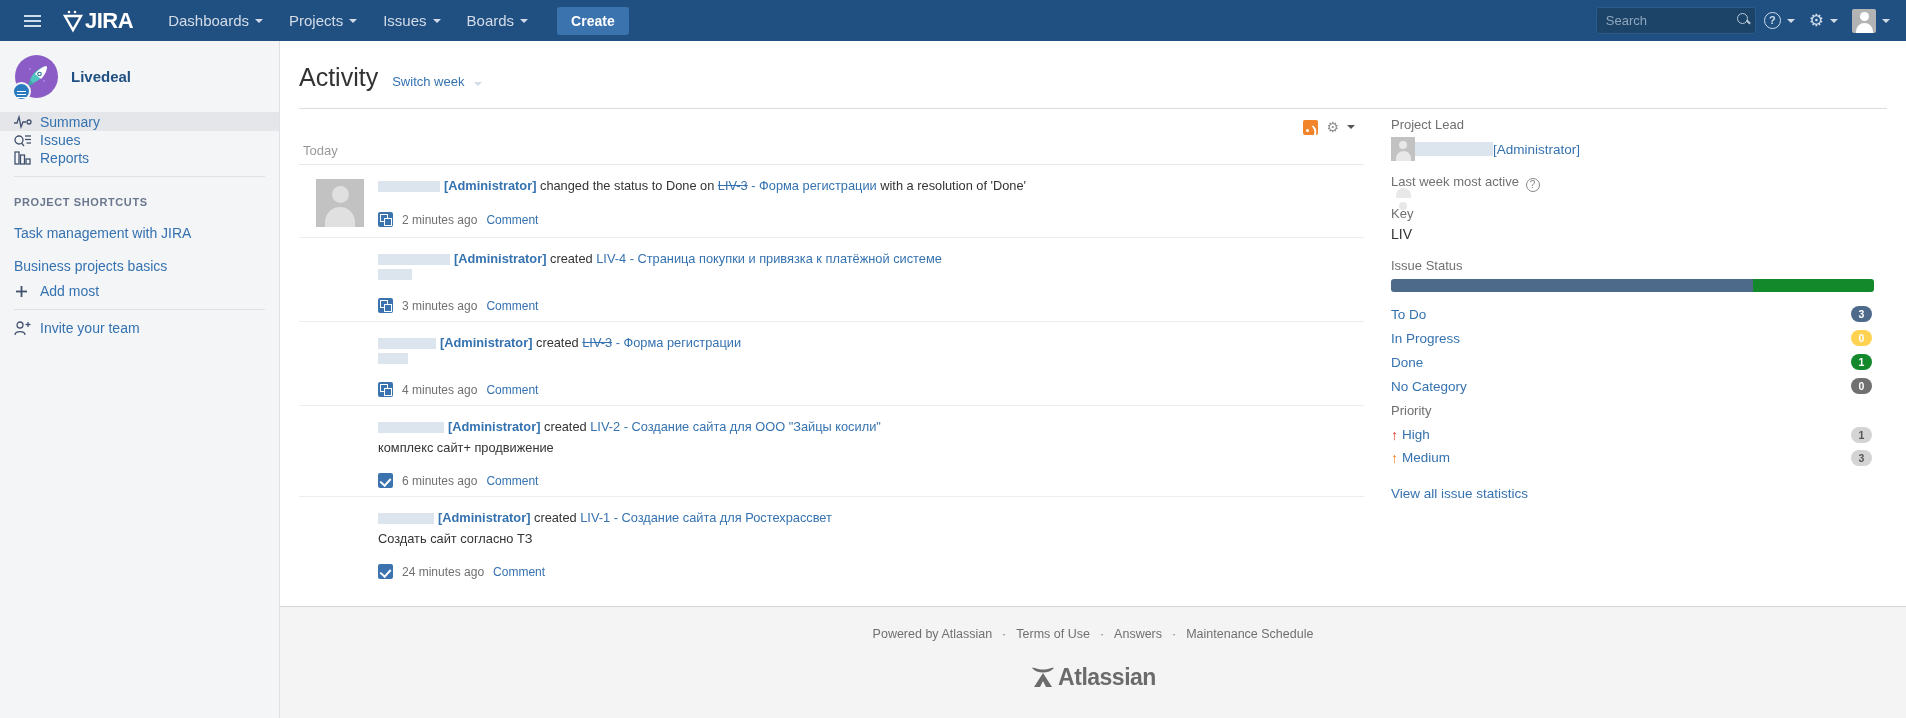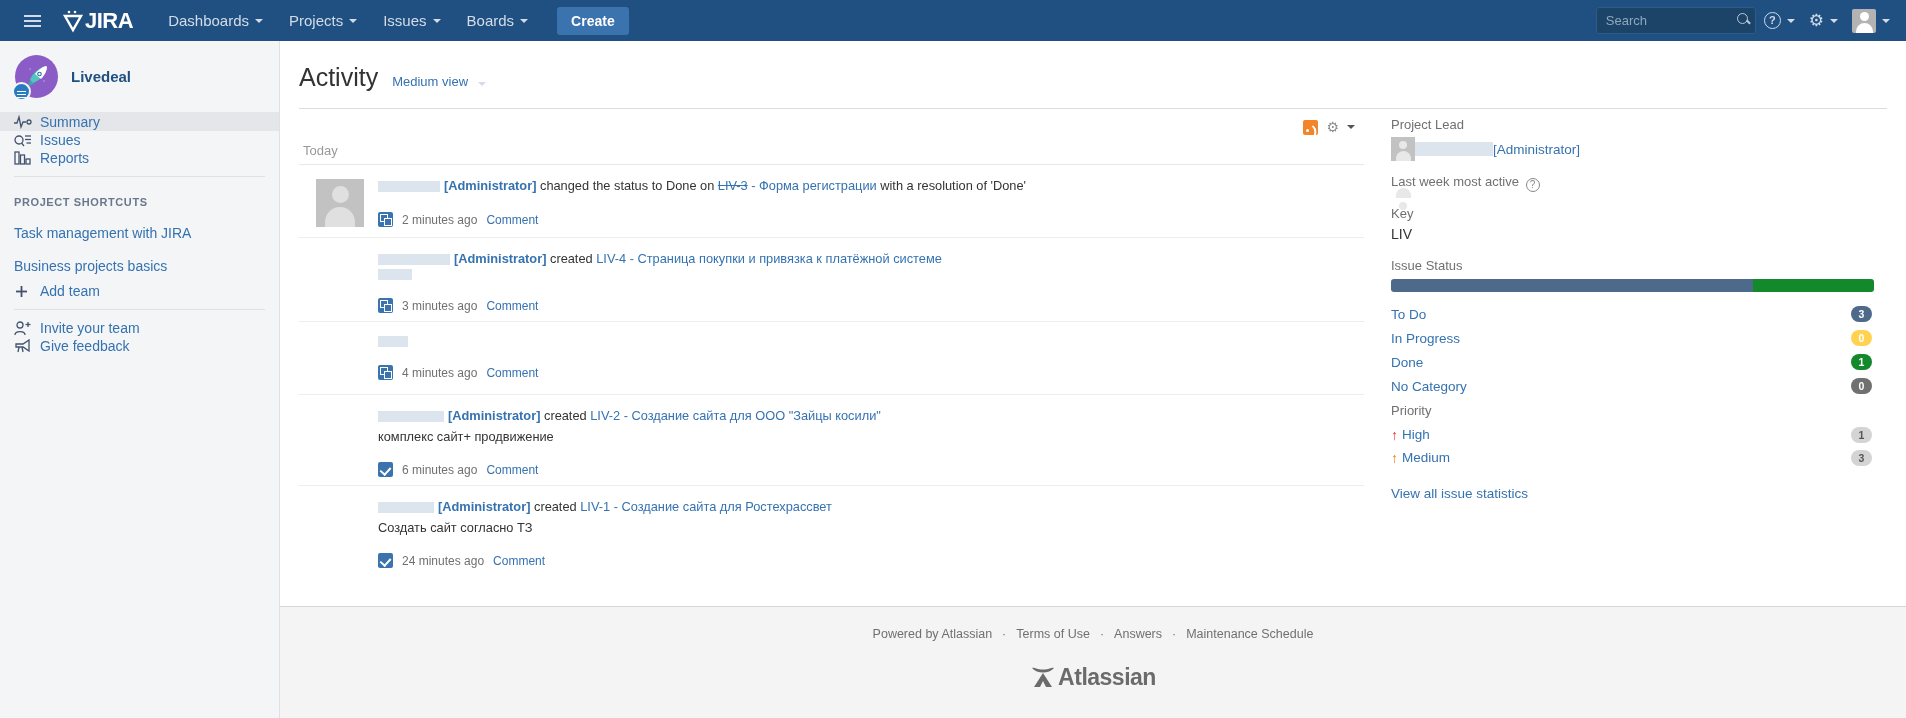--- a/index.html
+++ b/index.html
@@ -417,52 +417,42 @@
   <div class="side-section-title">PROJECT SHORTCUTS</div>
   <div class="side-link">Task management with JIRA</div>
   <div class="side-link">Business projects basics</div>
   <div class="side-item">
     <span class="side-ico">
       <svg width="15" height="15" viewBox="0 0 15 15">
         <line x1="7.5" y1="2" x2="7.5" y2="13" stroke="#42526e" stroke-width="1.8"></line>
         <line x1="2" y1="7.5" x2="13" y2="7.5" stroke="#42526e" stroke-width="1.8"></line>
       </svg>
     </span>
-    <span>Add team</span>
+    <span>Add most</span>
   </div>
 
   <div class="side-divider"></div>
   <div class="side-item">
     <span class="side-ico">
       <svg width="18" height="15" viewBox="0 0 18 15">
         <circle cx="6" cy="4" r="3" fill="none" stroke="#42526e" stroke-width="1.3"></circle>
         <path d="M1 14 C1 9.5 11 9.5 11 14" fill="none" stroke="#42526e" stroke-width="1.3"></path>
         <line x1="14" y1="1" x2="14" y2="6" stroke="#42526e" stroke-width="1.3"></line>
         <line x1="11.5" y1="3.5" x2="16.5" y2="3.5" stroke="#42526e" stroke-width="1.3"></line>
       </svg>
     </span>
     <span>Invite your team</span>
   </div>
-  <div class="side-item">
-    <span class="side-ico">
-      <svg width="18" height="15" viewBox="0 0 18 15">
-        <path d="M2 5 L9 5 L15 1 L15 12 L9 8 L2 8 Z" fill="none" stroke="#42526e" stroke-width="1.3"></path>
-        <path d="M5 8 L4 13" fill="none" stroke="#42526e" stroke-width="1.3"></path>
-        <path d="M8 8 L9 13" fill="none" stroke="#42526e" stroke-width="1.3"></path>
-      </svg>
-    </span>
-    <span>Give feedback</span>
-  </div>
 </div>
 
 <div class="main">
   <div class="page-head">
     <h1 class="page-title">Activity</h1>
     <span class="switch-view">
-      <span>Medium view</span>
+      <span>Switch week</span>
       <i class="caret"></i>
     </span>
   </div>
   <div class="head-rule"></div>
 
   <div class="content-cols">
 
     <div class="activity-col">
       <div class="feed-tools">
         <span class="rss-icon"></span>
@@ -490,20 +480,21 @@
               <div class="act-meta">
                 <span class="type-task"></span>
                 <span>3 minutes ago</span>
                 <span class="comment-link">Comment</span>
               </div>
             </div>
           </div>
           <div class="activity-item">
             <div class="act-avatar blank"></div>
             <div class="act-body">
+              <div class="act-text"><span class="redact" style="width: 58px;"></span><span class="act-user">[Administrator]</span> created <a class="act-link struck">LIV-3</a><a class="act-link"> - Форма регистрации</a></div>
               <span class="redact2" style="width: 30px;"></span>
               <div class="act-meta">
                 <span class="type-task"></span>
                 <span>4 minutes ago</span>
                 <span class="comment-link">Comment</span>
               </div>
             </div>
           </div>
           <div class="activity-item">
             <div class="act-avatar blank"></div>

